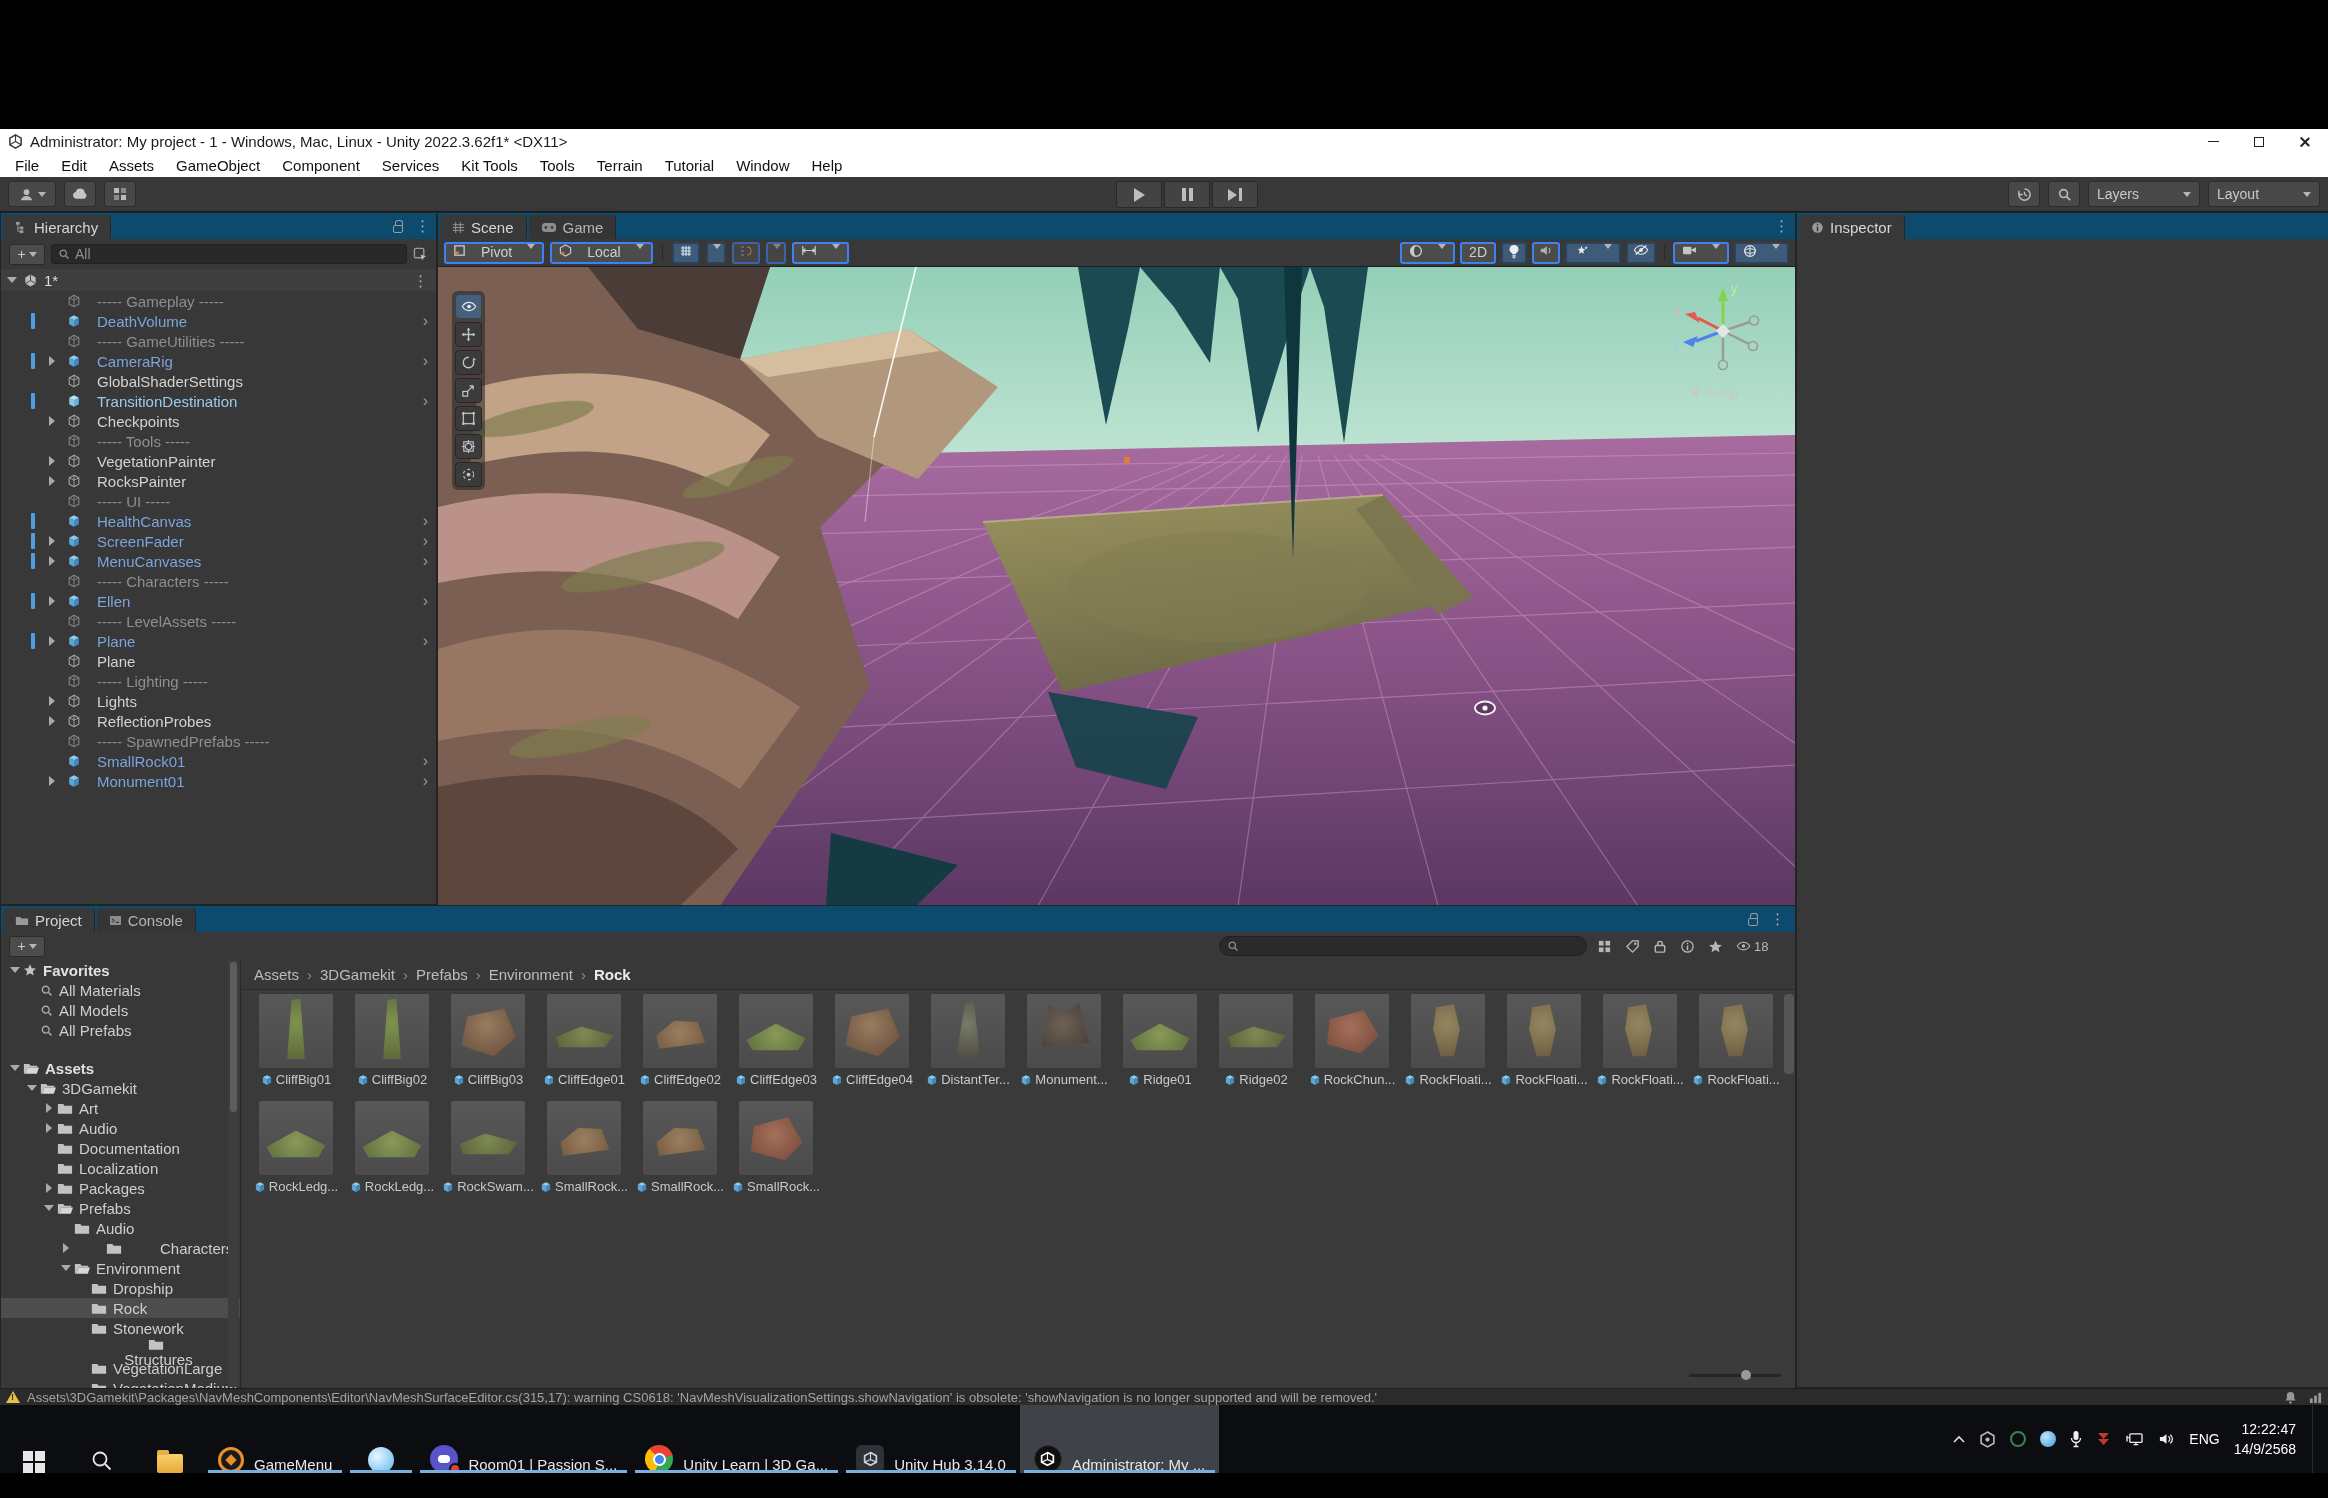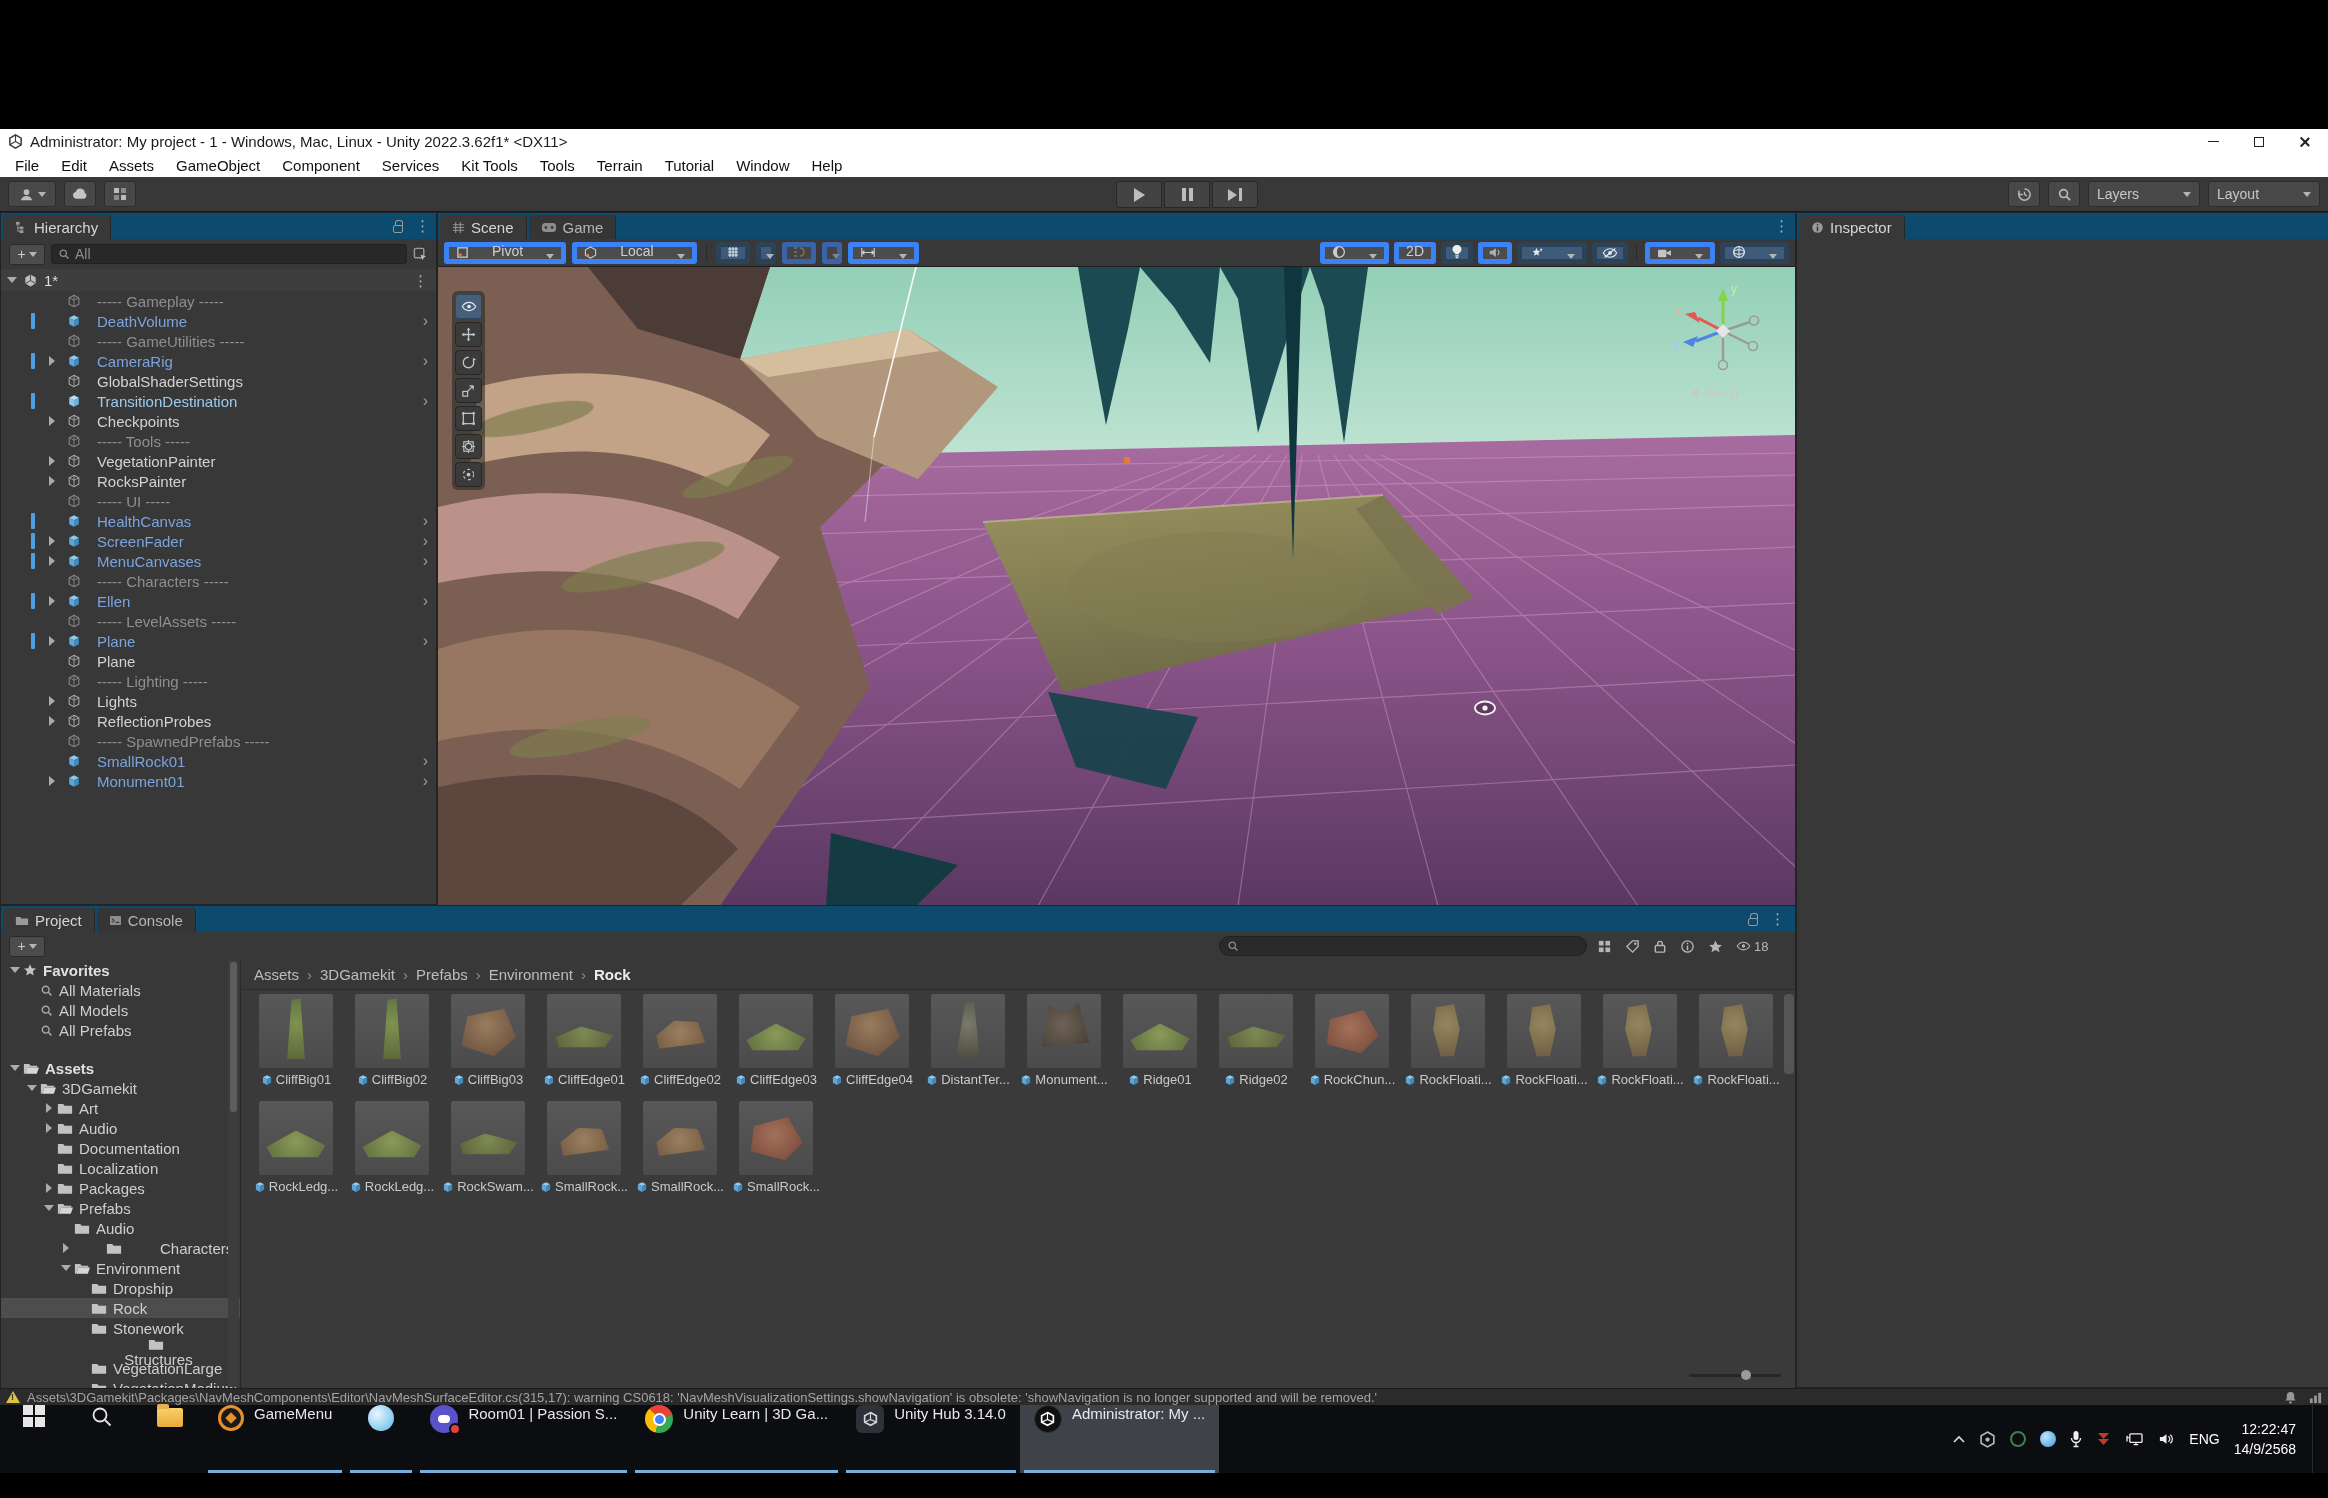--- a/index.html
+++ b/index.html
@@ -53,21 +53,21 @@
   .hrow{height:20px;display:flex;align-items:center;position:relative;font-size:15px}
   .hrow .bar{position:absolute;left:30px;top:2px;width:4px;height:16px;background:#4f9ee3;border-radius:1px}
   .hrow .arr{position:absolute;left:48px}
   .hrow .cube{position:absolute;left:66px;top:3px}
   .hrow .lbl{position:absolute;left:96px;white-space:nowrap}
   .hrow .nav{position:absolute;right:8px;color:#9a9a9a;font-size:16px}
   .t-plain{color:#d2d2d2}.t-sep{color:#8f8f8f}.t-prefab{color:#7ba4dc}.t-bright{color:#9ccbee}
   
   #scenepanel{top:212px;left:437px;width:1359px;height:693px}
   #scenetoolbar{height:28px;background:#383838;border-bottom:1px solid #1f1f1f;display:flex;align-items:center;gap:6px;padding:0 6px;position:relative}
-  .sbtn{height:22px;background:#4c4c4c;border:5px solid #3b82f6;border-radius:3px;color:#cfcfcf;font-size:14px;display:flex;align-items:flex-end;gap:23px;padding:0 7px}
+  .sbtn{height:22px;background:#4c4c4c;border:2px solid #3b82f6;border-radius:3px;color:#cfcfcf;font-size:14px;display:flex;align-items:flex-start;gap:15px;padding:0 7px}
   .sbtn.on{background:#3e5c7a;border-color:#2b4257}
   .sbtn.mini{padding:0 5px}
   .vsep{width:1px;height:16px;background:#2a2a2a;margin:0 3px}
   #scenetb-right{position:absolute;right:6px;top:3px;display:flex;gap:5px;align-items:center}
   #viewport{position:relative;width:1357px;height:639px;background:#7c4a78;overflow:hidden}
   #tooldock{position:absolute;left:14px;top:24px;display:flex;flex-direction:column;gap:3px;background:rgba(35,35,35,.55);padding:3px;border-radius:6px}
   .tool{width:27px;height:25px;background:#3b3b3b;border:1px solid #262626;border-radius:4px;display:flex;align-items:center;justify-content:center}
   .tool.on{background:#46607c;border-color:#32465a}
   
   #inspector{top:212px;left:1796px;width:576px;height:1176px}
@@ -108,21 +108,21 @@
   #p-slider .knob{position:absolute;left:52px;top:-4px;width:10px;height:10px;border-radius:50%;background:#9a9a9a}
   #p-grid-scroll{position:absolute;right:1px;top:34px;width:10px;height:80px;background:#555;border-radius:4px}
   
   #statusbar{top:1388px;left:0;width:2328px;height:17px;background:#2b2b2b;border-top:1px solid #1d1d1d;display:flex;align-items:center;padding:0 6px;gap:7px}
   #statusbar .msg{font-size:13px;color:#a3a3a3;white-space:nowrap;overflow:hidden}
   .warn-tri{width:0;height:0;border-left:7px solid transparent;border-right:7px solid transparent;border-bottom:12px solid #e2c243;position:relative}
   .warn-tri::after{content:"!";position:absolute;left:-2px;top:1px;font-size:9px;color:#2b2b2b;font-weight:bold}
   #status-icons{position:absolute;right:6px;display:flex;gap:12px;opacity:.85}
   
   #taskbar{top:1405px;left:0;width:2328px;height:68px;background:#0c0d10;display:flex;align-items:stretch}
-  .tb-cell{display:flex;align-items:flex-start;justify-content:center;position:relative}
+  .tb-cell{display:flex;align-items:flex-end;justify-content:center;position:relative}
   .tb-sq{width:68px}
   .tb-app{padding:0 14px;gap:10px;max-width:230px;min-width:70px}
   .tb-app .applbl{color:#e8e8e8;font-size:15px;white-space:nowrap;overflow:hidden;max-width:150px}
   .tb-app.open::after{content:"";position:absolute;left:4px;right:4px;bottom:0;height:3px;background:#76aede}
   .tb-app.active{background:#3f4248}
   #tray{position:absolute;right:0;top:0;height:68px;display:flex;align-items:center;gap:14px;padding-right:10px}
   .tray-ic{display:flex;align-items:center;justify-content:center}
   #clock{color:#fff;font-size:14px;text-align:right;line-height:1.45}
   #tray .lang{color:#fff;font-size:14px}
   #notif-edge{width:6px;height:68px;border-left:1px solid #2a2a2a;margin-left:2px}

